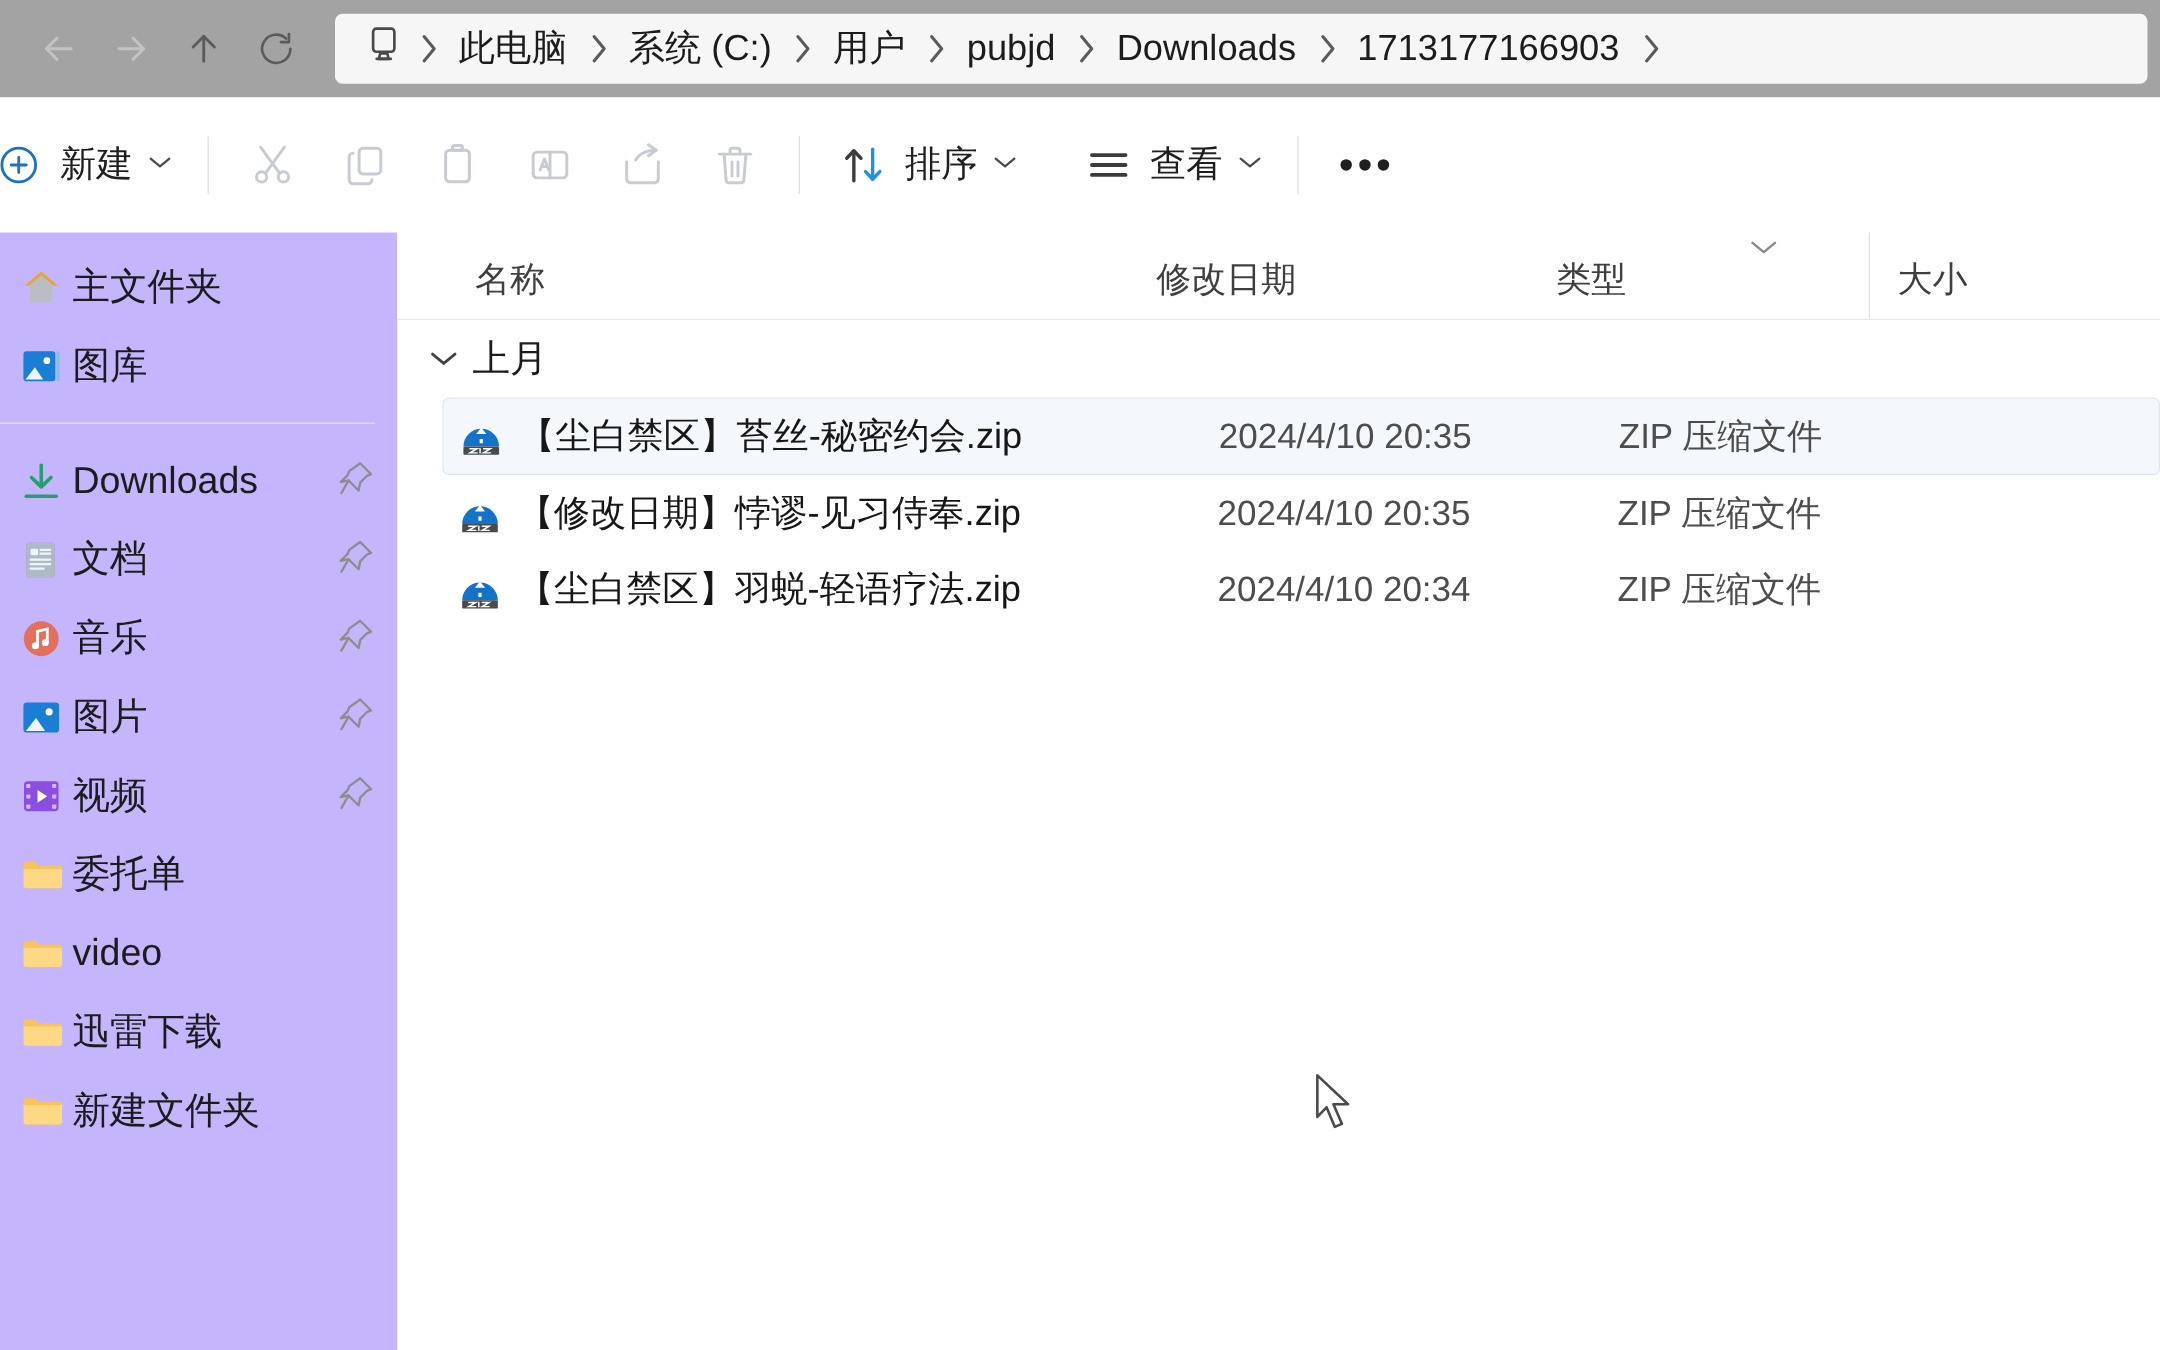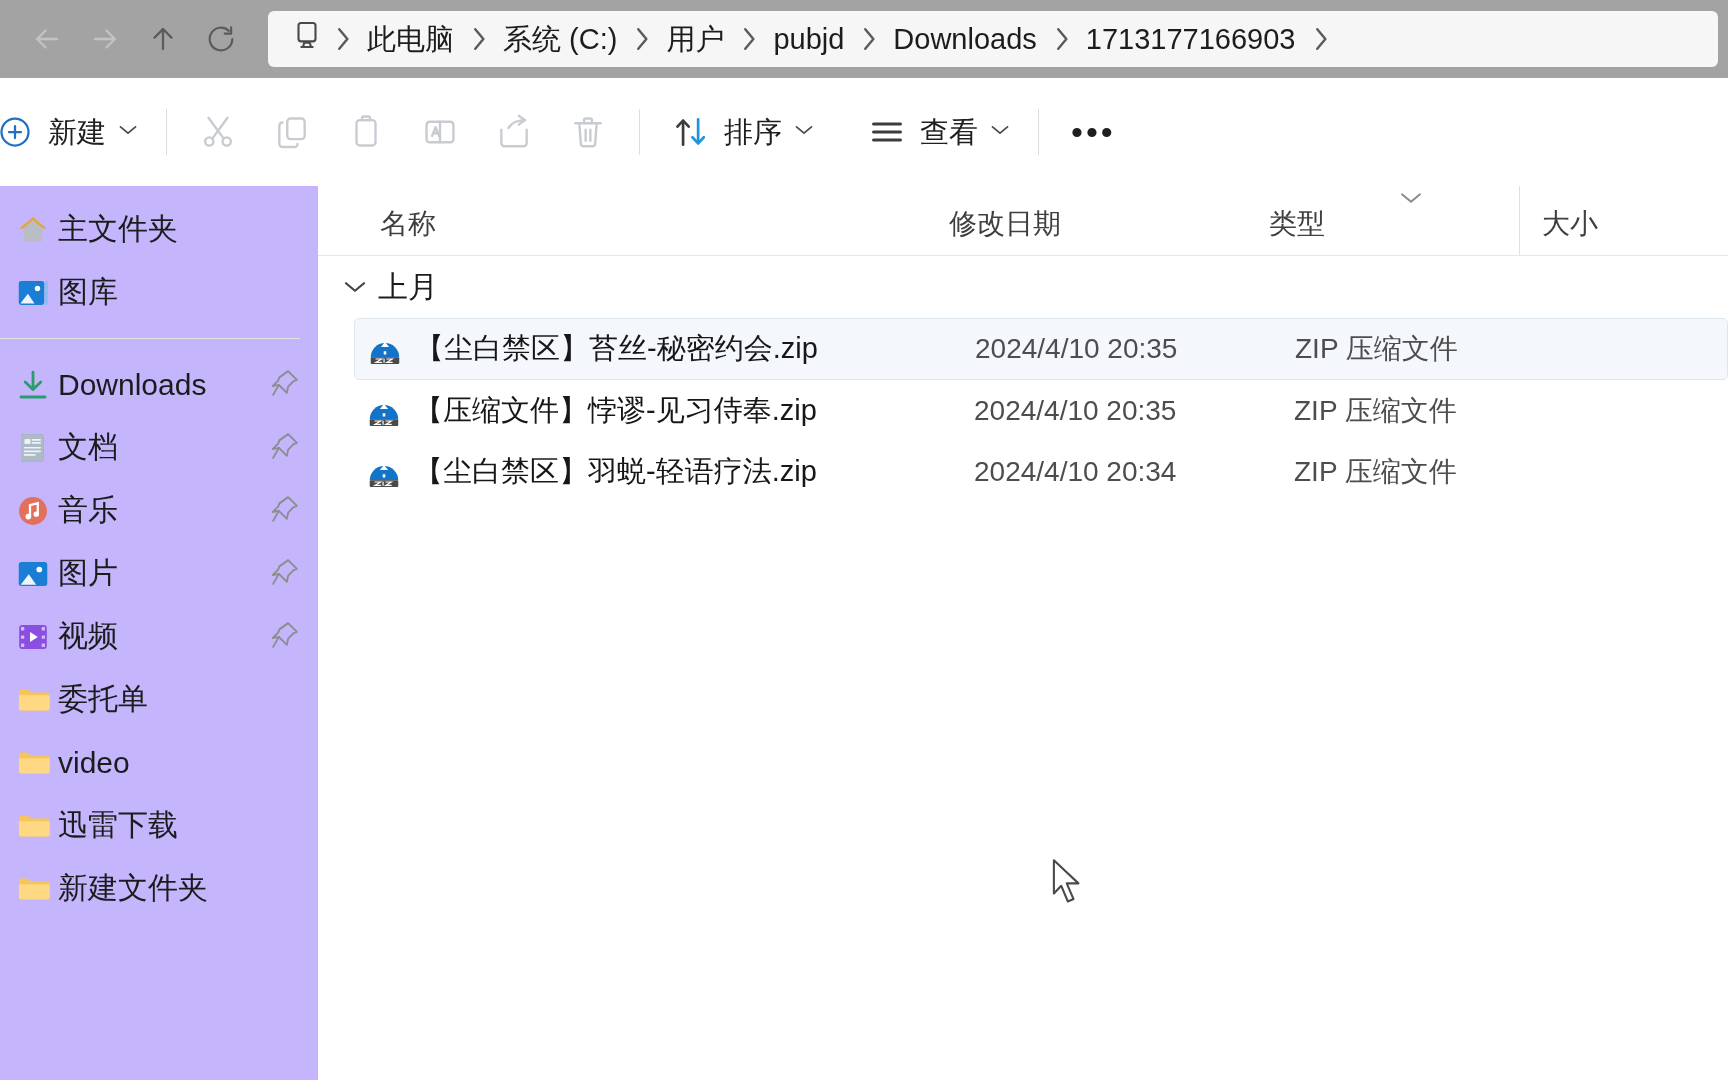--- a/index.html
+++ b/index.html
@@ -84,21 +84,21 @@
   .col-head {
     position: relative; height: 70px; border-bottom: 1px solid #e7e7e7;
     display: flex; align-items: flex-start; background: #fff;
   }
   .ch {
     font-size: 28px; color: #3f3f3f; padding-bottom: 12px;
     white-space: nowrap; position: relative; height: 100%;
     display: flex; align-items: flex-end;
   }
   .ch.name { left: 62px; width: 545px; }
-  .ch.date { left: 62px; width: 320px; margin-left: 24px; }
+  .ch.date { left: 62px; width: 320px; }
   .ch.type { left: 62px; width: 250px; }
   .ch.size  { left: 62px; width: 130px; border-left: 1px solid #e0e0e0; padding-left: 22px; align-items: flex-end; }
   .sort-caret {
     position: absolute; left: 1081px; top: 4px; color: #8a8a8a;
   }
 
   .group-head { height: 62px; display: flex; align-items: center; padding-left: 20px; }
   .group-caret { width: 34px; display: flex; align-items: center; justify-content: center; color: #444; }
   .group-label { font-size: 30px; color: #1b1b1b; margin-left: 6px; }
 
@@ -533,21 +533,21 @@
 
     <div class="row">
       <span class="r-icon">
         <svg width="38" height="38" viewBox="0 0 24 24">
           <path d="M3 17.2a9 9 0 0 1 18 0z" fill="#1273c9"></path>
           <path d="M11.2 13.4h1.6v2.1h-1.6zM12 7.6l2.6 3.2h-5.2z" fill="#ffffff"></path>
           <rect x="3" y="17.2" width="18" height="4.2" rx="0.6" fill="#4a4a4a"></rect>
           <path d="M6.3 18.3h3.6l-3.6 2.1h3.6M11.4 18.3v2.1M13.2 18.3h3.4l-3.4 2.1h3.4" stroke="#ffffff" stroke-width="0.75" fill="none" stroke-linecap="round"></path>
         </svg>
       </span>
-      <span class="r-name">【压缩文件】悖谬-见习侍奉.zip</span>
+      <span class="r-name">【修改日期】悖谬-见习侍奉.zip</span>
       <span class="r-date">2024/4/10 20:35</span>
       <span class="r-type">ZIP 压缩文件</span>
       <span class="r-size"></span>
     </div>
 
     <div class="row">
       <span class="r-icon">
         <svg width="38" height="38" viewBox="0 0 24 24">
           <path d="M3 17.2a9 9 0 0 1 18 0z" fill="#1273c9"></path>
           <path d="M11.2 13.4h1.6v2.1h-1.6zM12 7.6l2.6 3.2h-5.2z" fill="#ffffff"></path>

